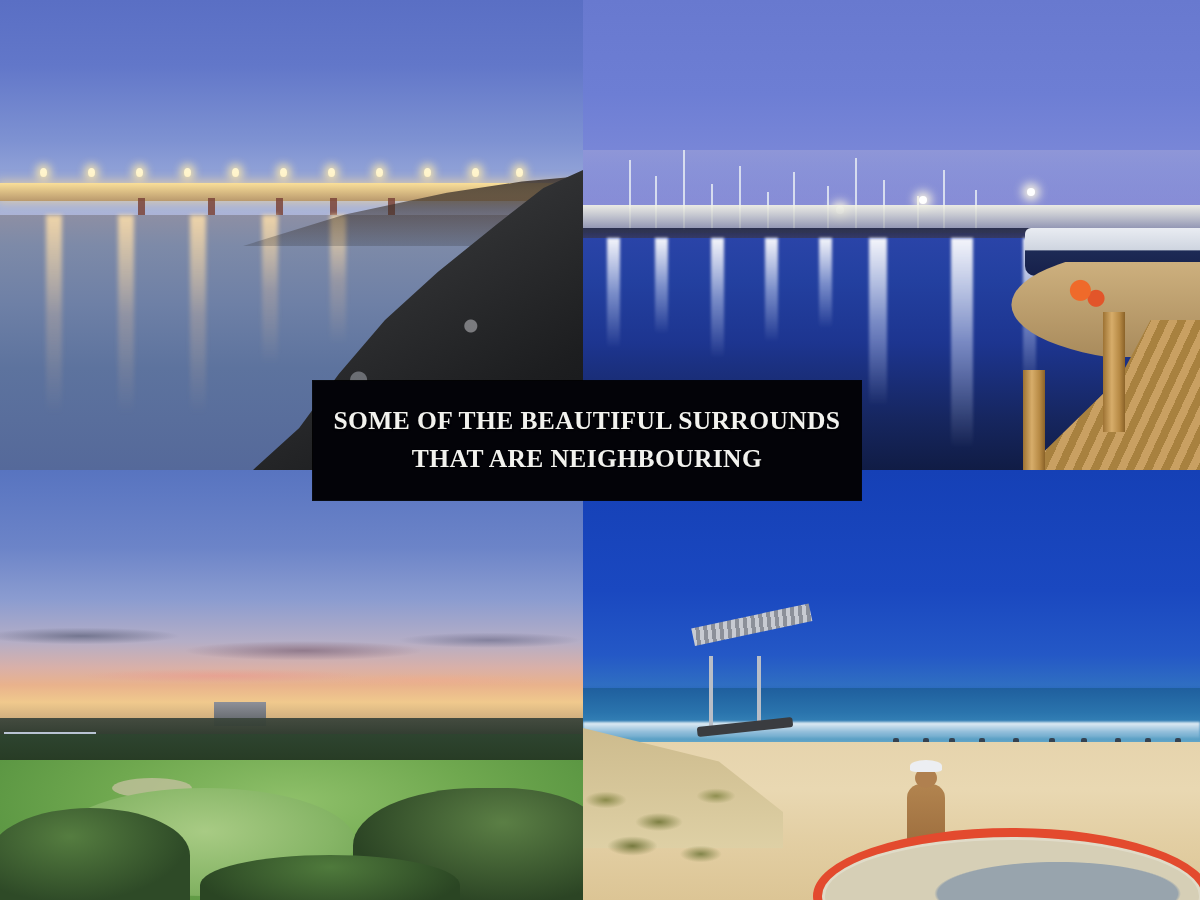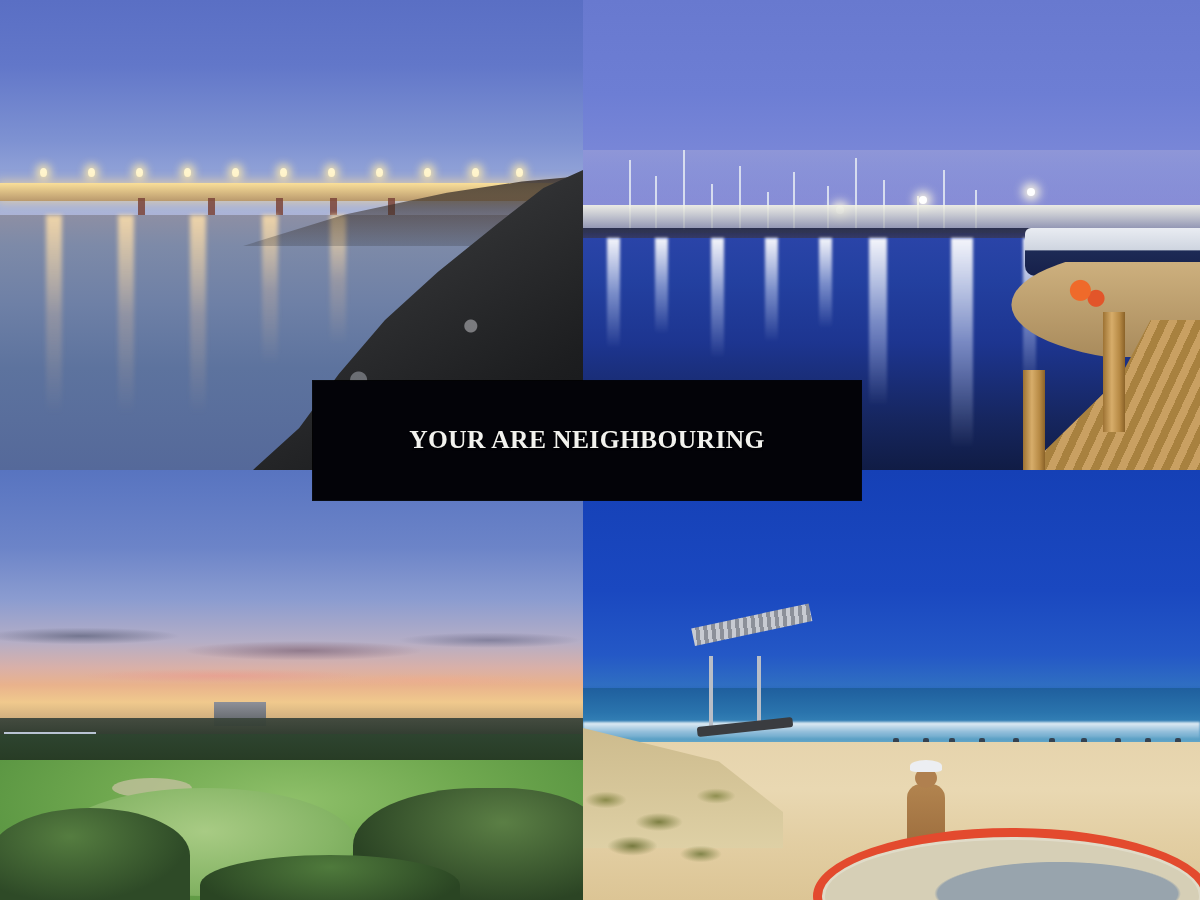--- a/index.html
+++ b/index.html
@@ -280,16 +280,17 @@
       <div class="torso"></div>
       <div class="head"></div>
       <div class="hat"></div>
     </div>
 
     <div class="board"></div>
 
   </div>
 
   <div id="banner">
-    <div class="bl">YOUR ARE NEIGHBOURING</div>
+    <div class="bl">SOME OF THE BEAUTIFUL SURROUNDS</div>
+    <div class="bl">THAT ARE NEIGHBOURING</div>
   </div>
 
 </div>
 
 </body></html>

